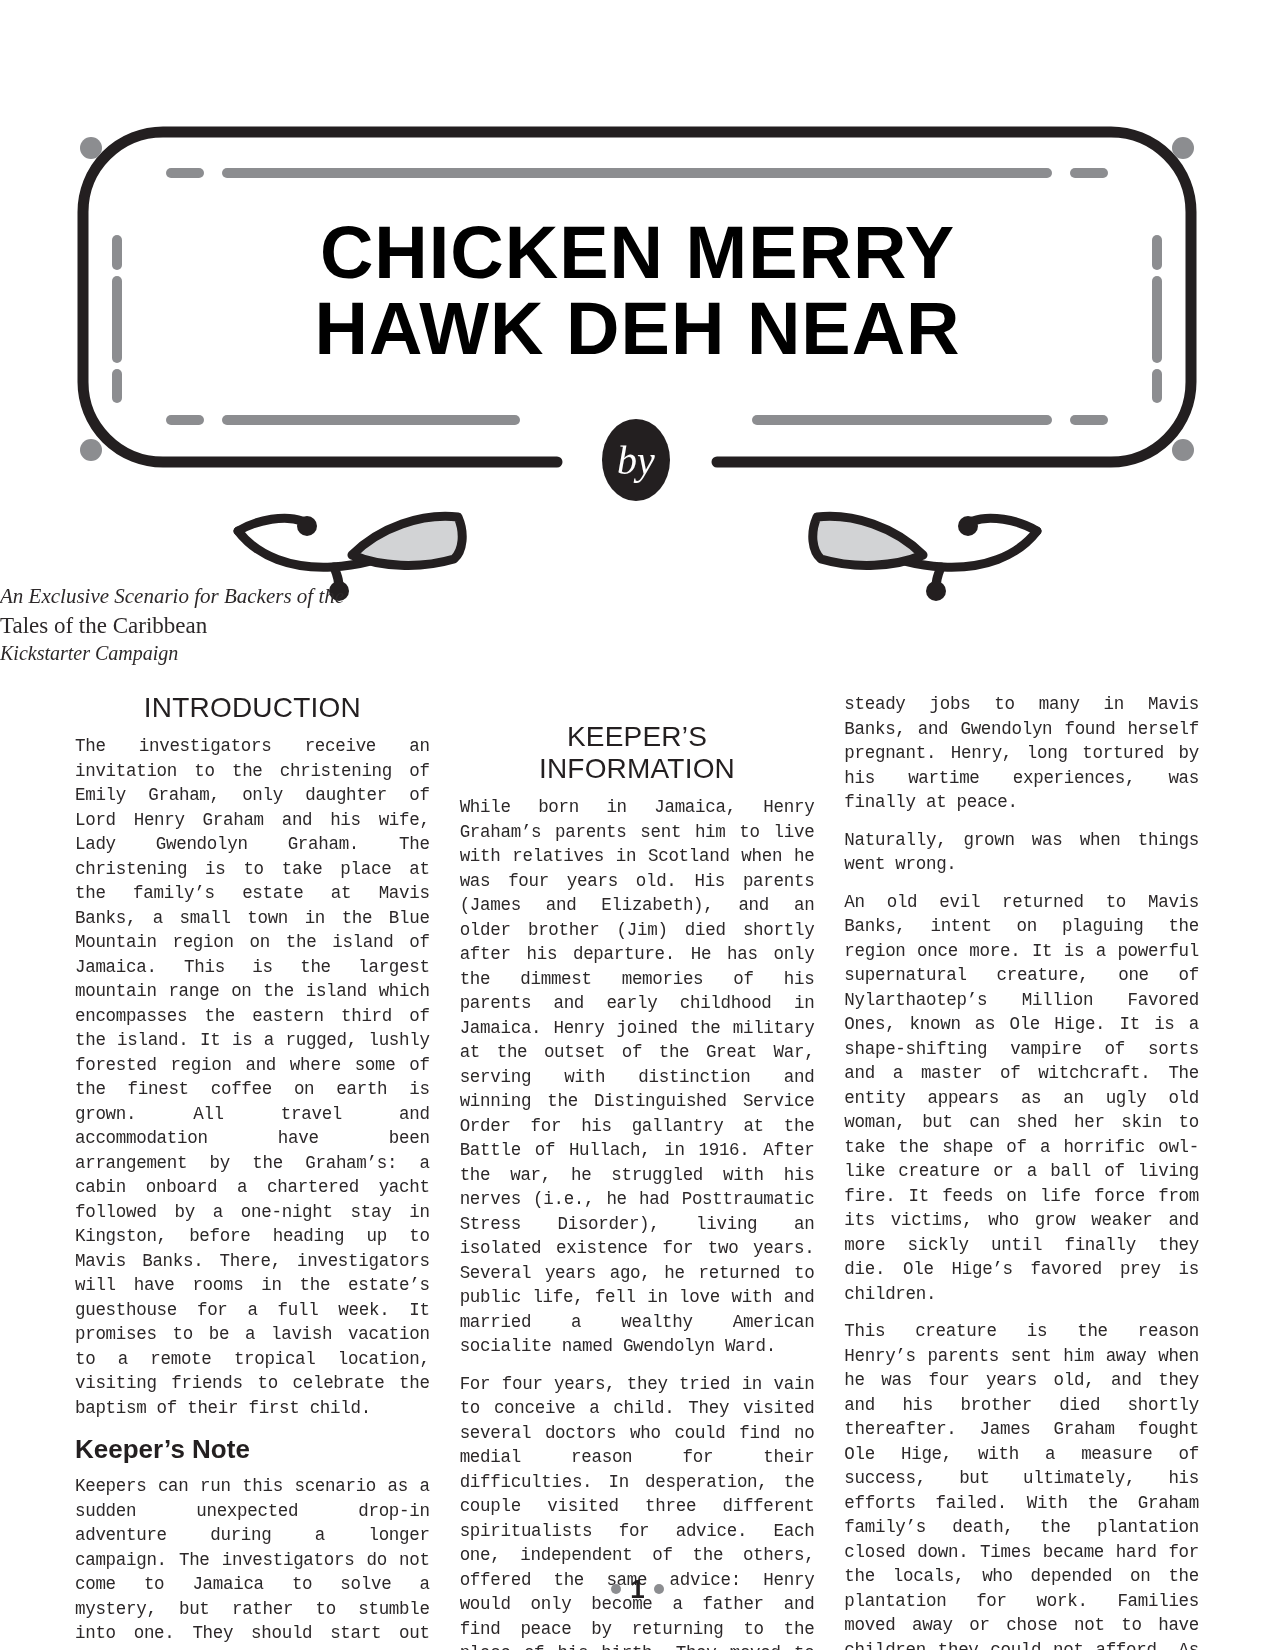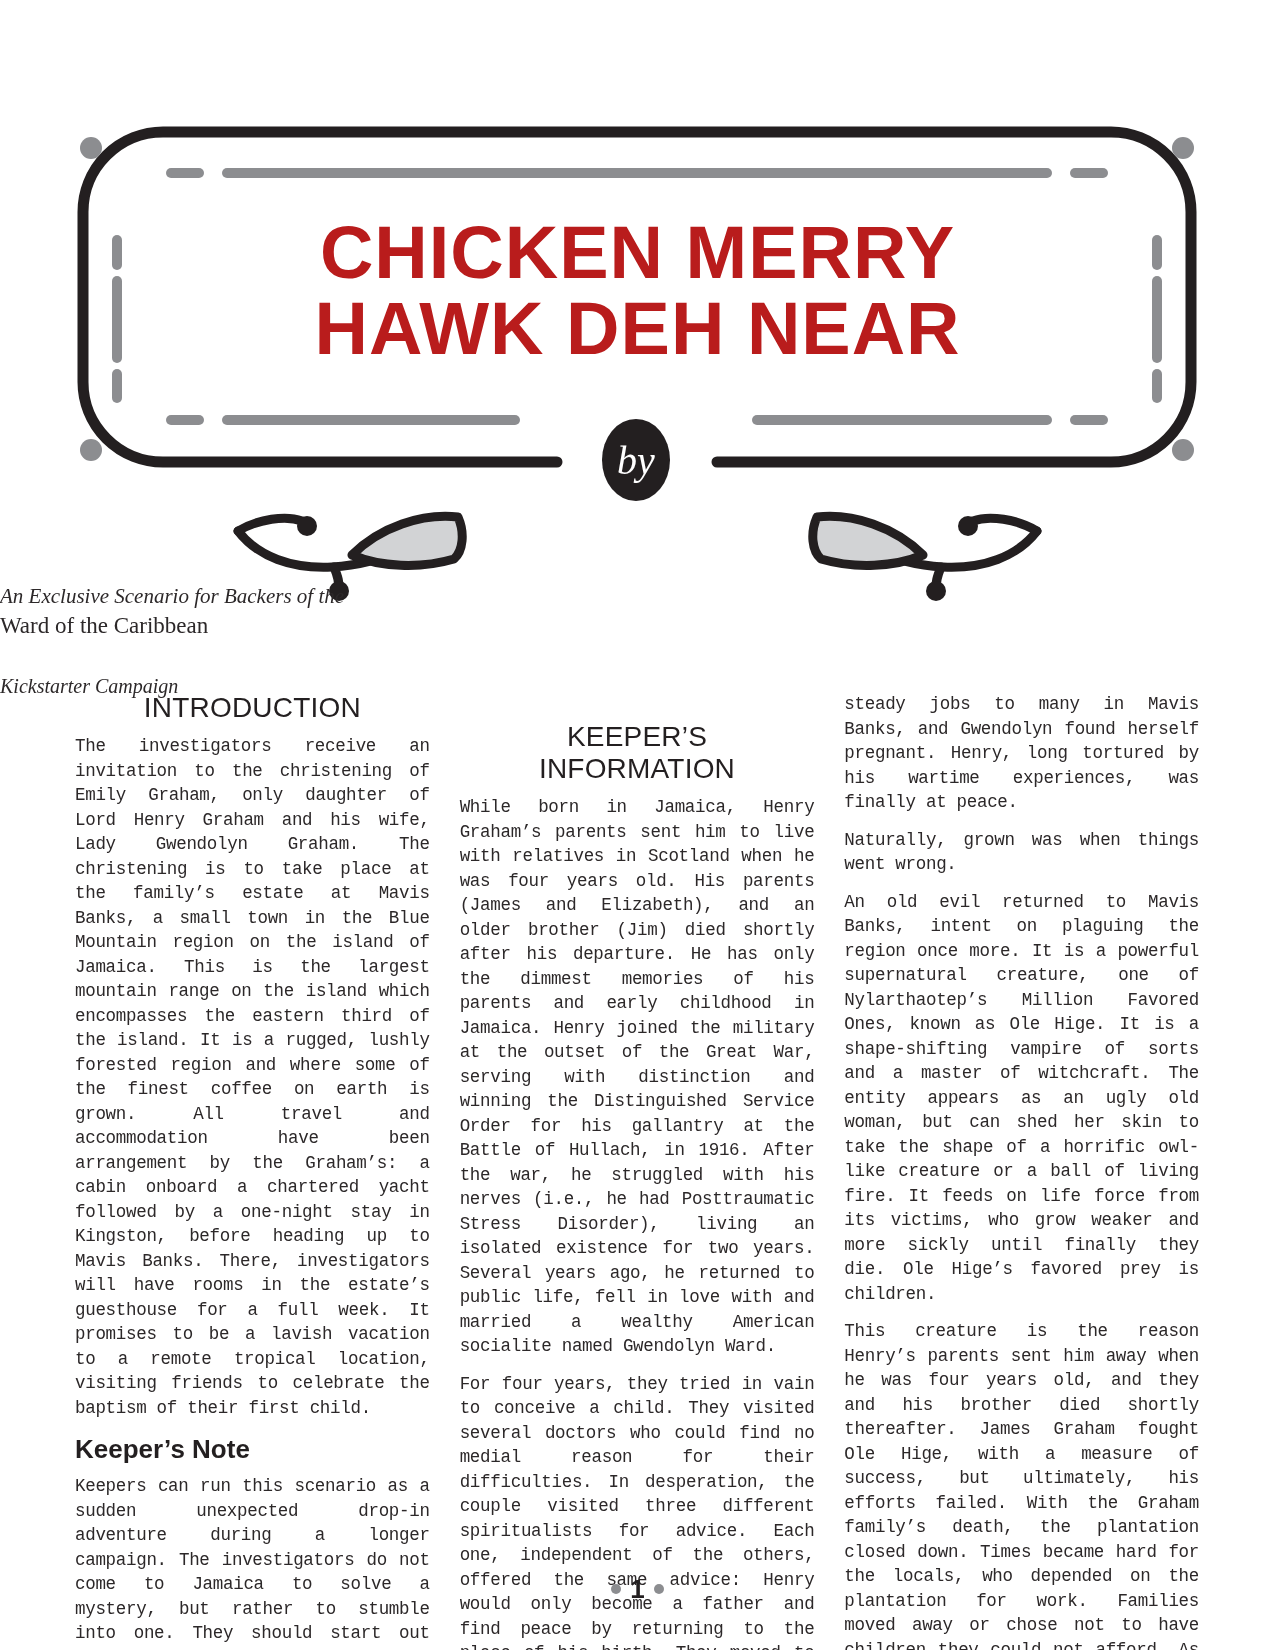--- a/index.html
+++ b/index.html
@@ -14,36 +14,36 @@
   }
   
   .frame-svg{position:absolute;left:75px;top:118px;width:1124px;height:385px;}
   .title{
     position:absolute;left:0;top:215px;width:100%;
     text-align:center;
     font-family:"Liberation Sans", sans-serif;
     font-weight:700;
     font-size:74px;line-height:76px;
     letter-spacing:1px;
-    color:#b91c1c;
+    color:#000000;
   }
   .orn{position:absolute;top:507px;width:235px;height:100px;}
   .orn.left{left:232px;}
   .orn.right{left:808px;}
   .author{
     position:absolute;left:0;top:520px;width:100%;
     text-align:center;
     font-family:"Liberation Sans", sans-serif;
     font-weight:700;font-size:31px;line-height:34px;
     color:#231f20;
   }
   .sub{position:absolute;left:0;width:100%;text-align:left;color:#2c2829;}
   .sub1{top:584px;font-style:italic;font-size:21px;line-height:25px;}
   .sub2{top:612px;font-size:23px;line-height:27px;}
-  .sub3{top:641px;font-style:italic;font-size:20px;line-height:24px;margin-top:33px;}
+  .sub3{top:641px;font-style:italic;font-size:20px;line-height:24px;}
   
   .columns{
     position:absolute;left:75px;top:692px;width:1124px;
     display:flex;gap:30px;
   }
   .col{flex:1 1 0;min-width:0;}
   .col h2{
     margin:0 0 10px 0;
     font-family:"Liberation Sans", sans-serif;
     font-weight:400;font-size:28px;line-height:32px;
@@ -136,21 +136,21 @@
         <path d="M 6 24 C 26 12 54 8 70 14"></path>
         <path d="M 102 60 C 106 70 108 76 106 82"></path>
       </g>
       <circle cx="75" cy="19" r="10" fill="#231f20"></circle>
       <circle cx="107" cy="84" r="10" fill="#231f20"></circle>
       <path d="M 120 48 C 148 20 190 6 226 10 C 233 26 231 44 222 52 C 188 62 148 60 120 48 Z" fill="#d2d3d5" stroke="#231f20" stroke-width="9" stroke-linejoin="round"></path>
     </g>
   </svg>
 
   <div class="sub sub1">An Exclusive Scenario for Backers of the</div>
-  <div class="sub sub2">Ward of the Caribbean</div>
+  <div class="sub sub2">Tales of the Caribbean</div>
   <div class="sub sub3">Kickstarter Campaign</div>
 
   <div class="columns">
 
     <div class="col">
       <h2>INTRODUCTION</h2>
       <p>The investigators receive an invitation to the christening of Emily Graham, only daughter of Lord Henry Graham and his wife, Lady Gwendolyn Graham. The christening is to take place at the family’s estate at Mavis Banks, a small town in the Blue Mountain region on the island of Jamaica. This is the largest mountain range on the island which encompasses the eastern third of the island. It is a rugged, lushly forested region and where some of the finest coffee on earth is grown. All travel and accommodation have been arrangement by the Graham’s: a cabin onboard a chartered yacht followed by a one-night stay in Kingston, before heading up to Mavis Banks. There, investigators will have rooms in the estate’s guesthouse for a full week. It promises to be a lavish vacation to a remote tropical location, visiting friends to celebrate the baptism of their first child.</p>
       <h3>Keeper’s Note</h3>
       <p>Keepers can run this scenario as a sudden unexpected drop-in adventure during a longer campaign. The investigators do not come to Jamaica to solve a mystery, but rather to stumble into one. They should start out enjoying a pleasant getaway on a lavish plantation estate in the Blue Mountains. This reflects the title of the scenario, a Jamaican expression that means tragedy often befalls when everything seems to be going very well.</p>
     </div>

